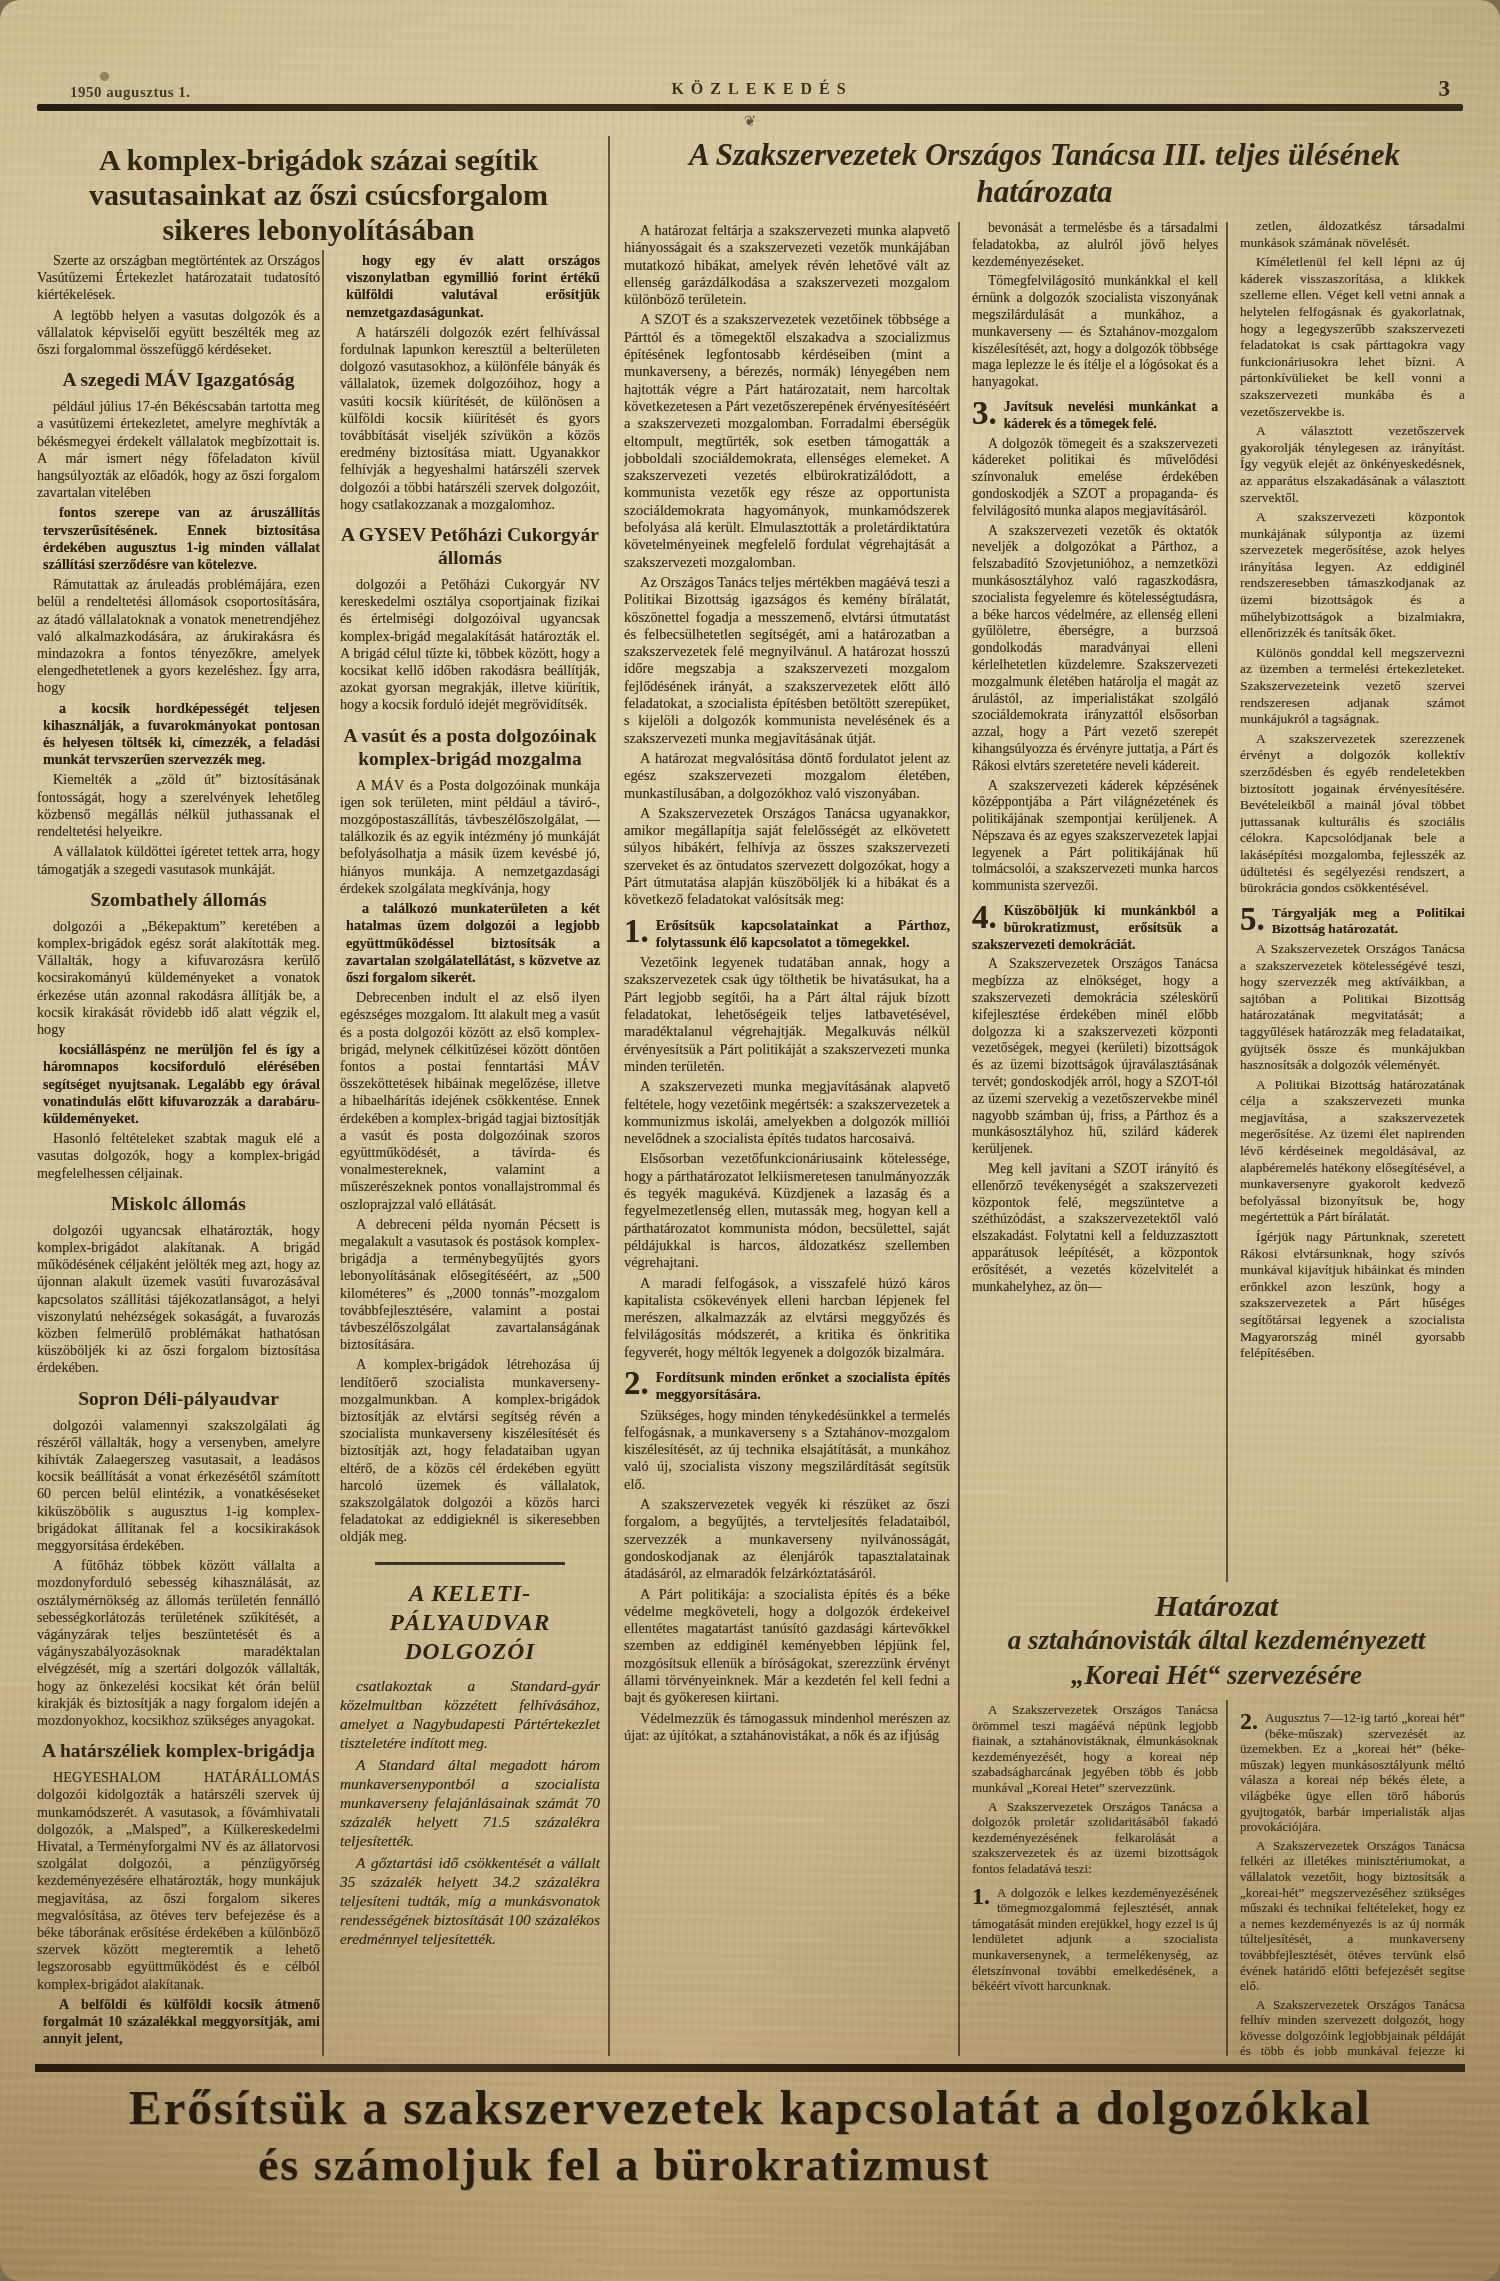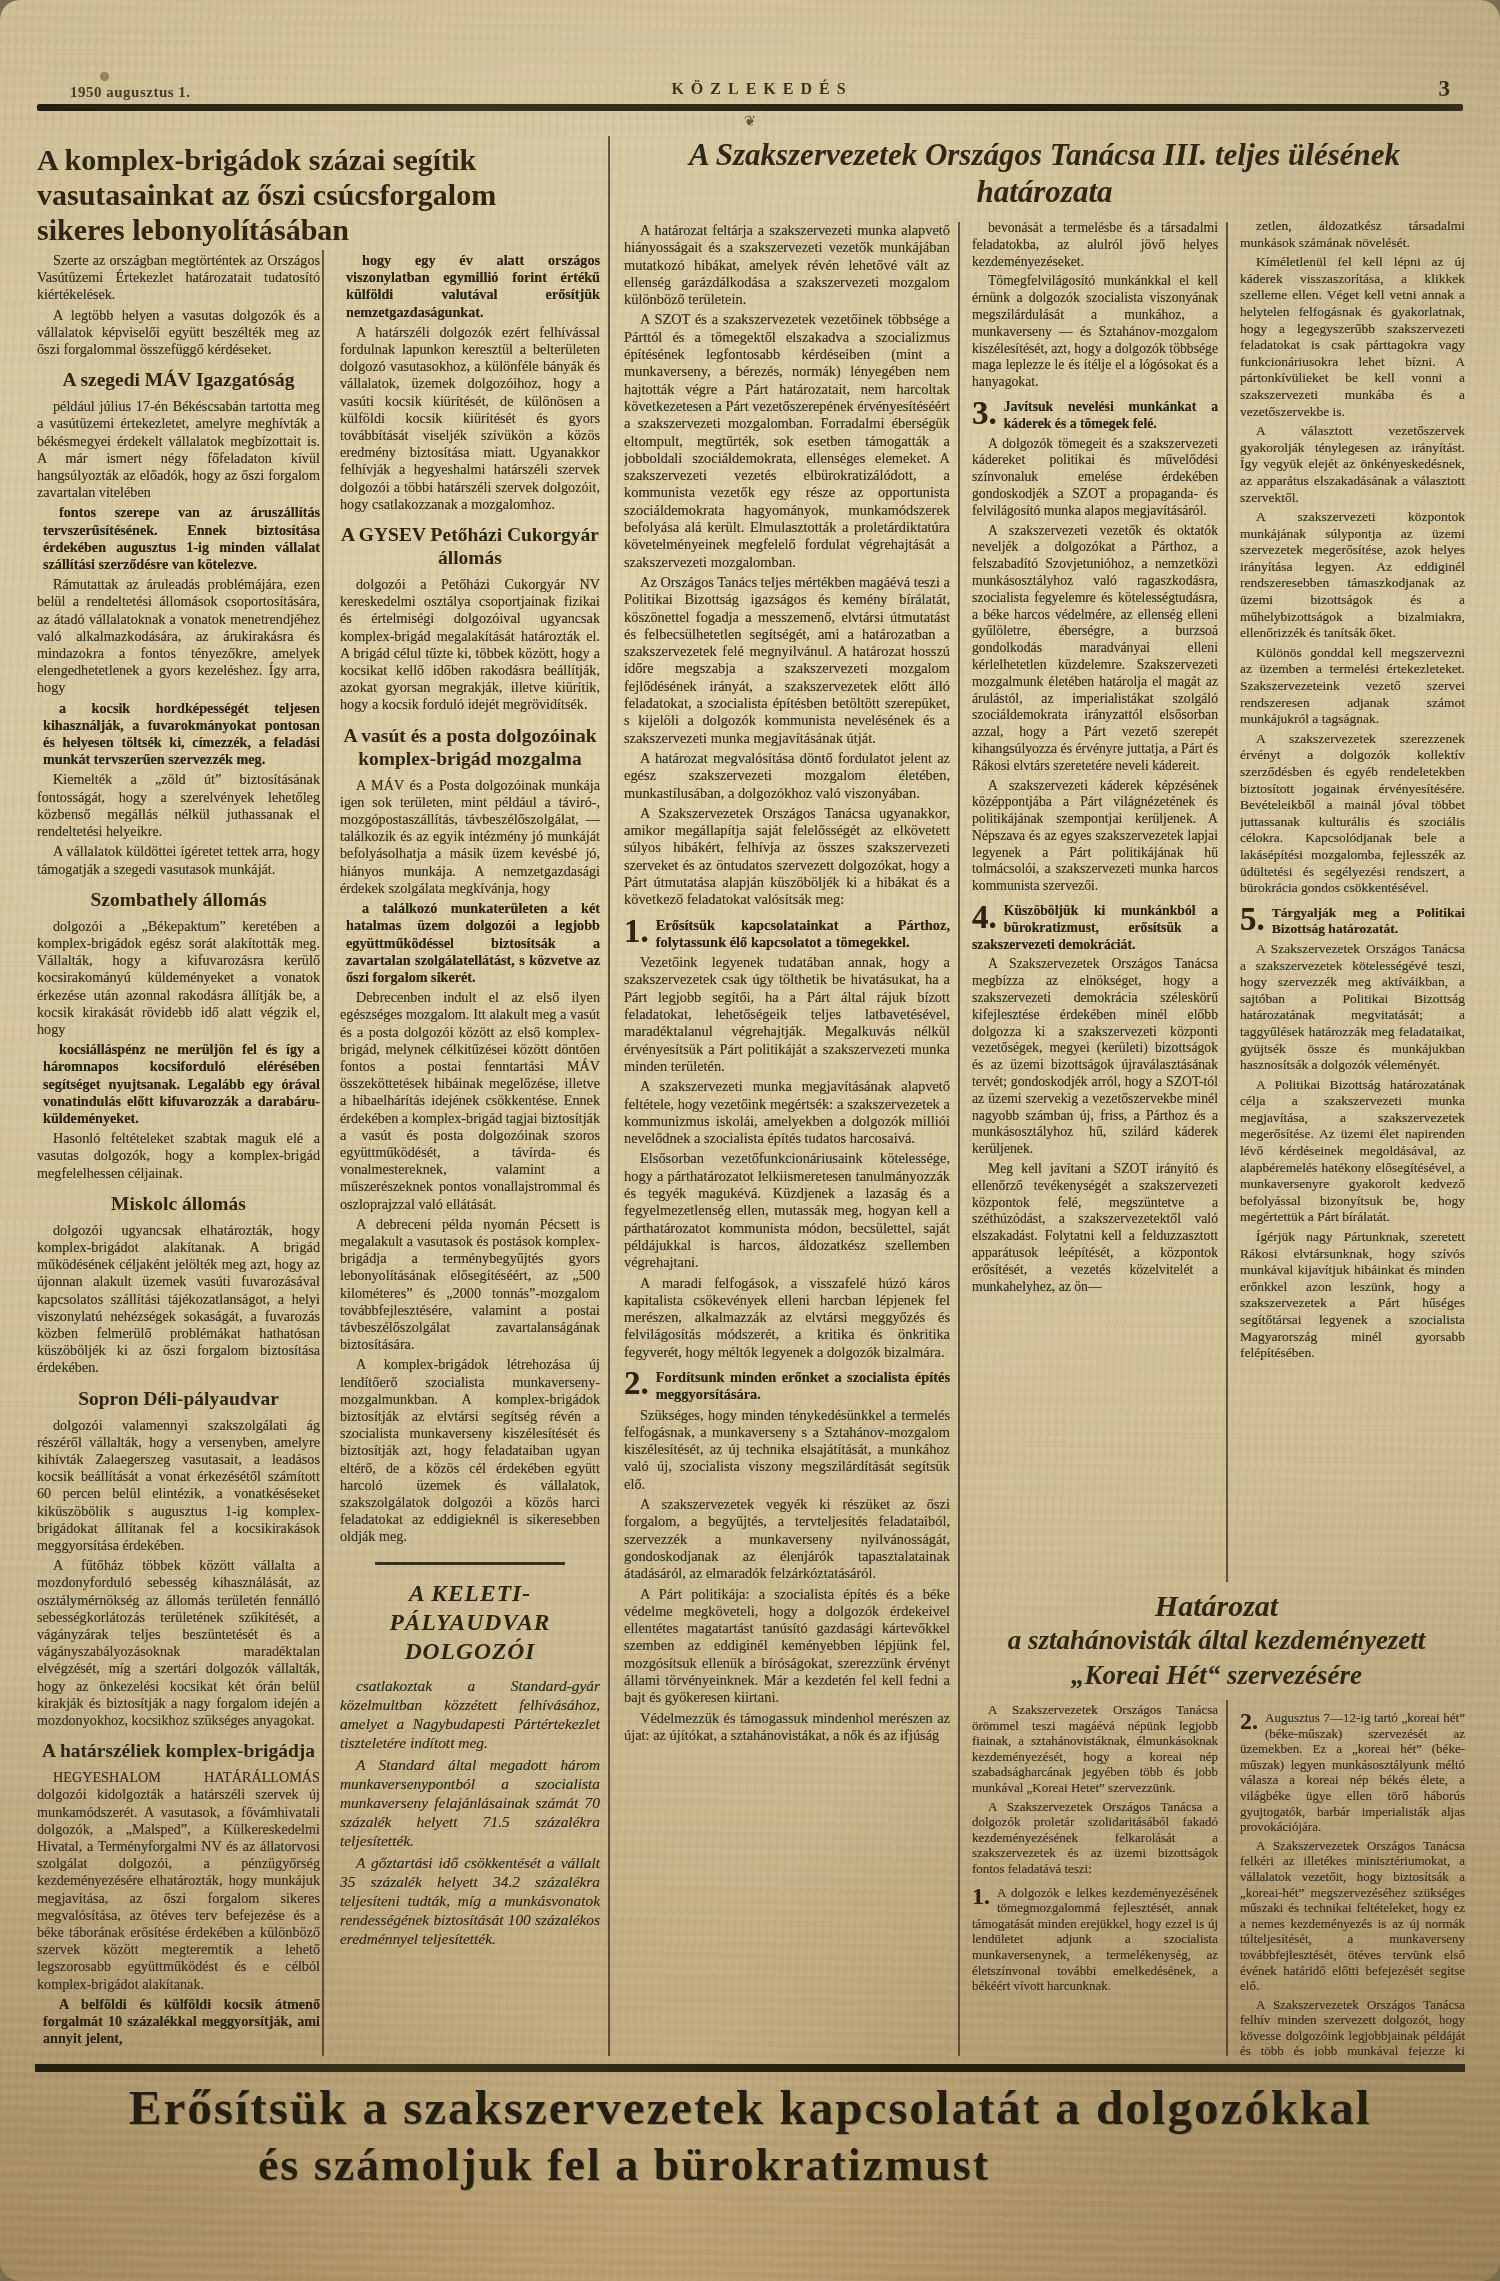--- a/index.html
+++ b/index.html
@@ -25,21 +25,21 @@
   .toprule{position:absolute;left:37px;width:1426px;top:104px;height:7px;background:linear-gradient(90deg,#241e12,#3a3120 30%,#241e12 70%,#352c1c);border-radius:2px;}
   .ornament{position:absolute;left:0;width:1500px;top:112px;text-align:center;font-size:15px;color:#473b24;opacity:.8;}
   
   .vrule{position:absolute;width:2px;background:rgba(52,42,26,.72);}
   #vr1{left:322px;top:250px;height:1806px;}
   #vr2{left:608px;top:136px;height:1920px;}
   #vr3{left:958px;top:222px;height:1834px;}
   #vr4a{left:1226px;top:222px;height:1360px;}
   #vr4b{left:1226px;top:1700px;height:356px;}
   
-  .headline-left{position:absolute;left:37px;width:563px;top:142px;text-align:left;font-size:30px;line-height:35px;font-weight:bold;color:#2e2715;}
+  .headline-left{position:absolute;left:37px;width:563px;top:142px;text-align:center;font-size:30px;line-height:35px;font-weight:bold;color:#2e2715;}
   .headline-szot{position:absolute;left:624px;width:841px;top:136px;text-align:center;font-size:31px;line-height:37px;font-weight:bold;font-style:italic;color:#2e2715;}
   .headline-korea{position:absolute;left:968px;width:497px;top:1588px;text-align:center;font-style:italic;font-weight:bold;color:#2e2715;font-size:27px;line-height:35px;}
   
   .col{position:absolute;overflow:hidden;text-align:justify;}
   #col1{left:37px;width:283px;top:252px;height:1804px;font-size:14.2px;line-height:17.2px;}
   #col2{left:340px;width:260px;top:252px;height:1804px;font-size:14.2px;line-height:17.2px;}
   #col3{left:624px;width:326px;top:222px;height:1834px;font-size:14.4px;line-height:17.3px;}
   #col4a{left:972px;width:246px;top:220px;height:1362px;font-size:13.7px;line-height:16.8px;}
   #col5a{left:1240px;width:225px;top:218px;height:1364px;font-size:13.5px;line-height:16.6px;}
   #col4b{left:972px;width:246px;top:1702px;height:354px;font-size:13px;line-height:15.6px;}

